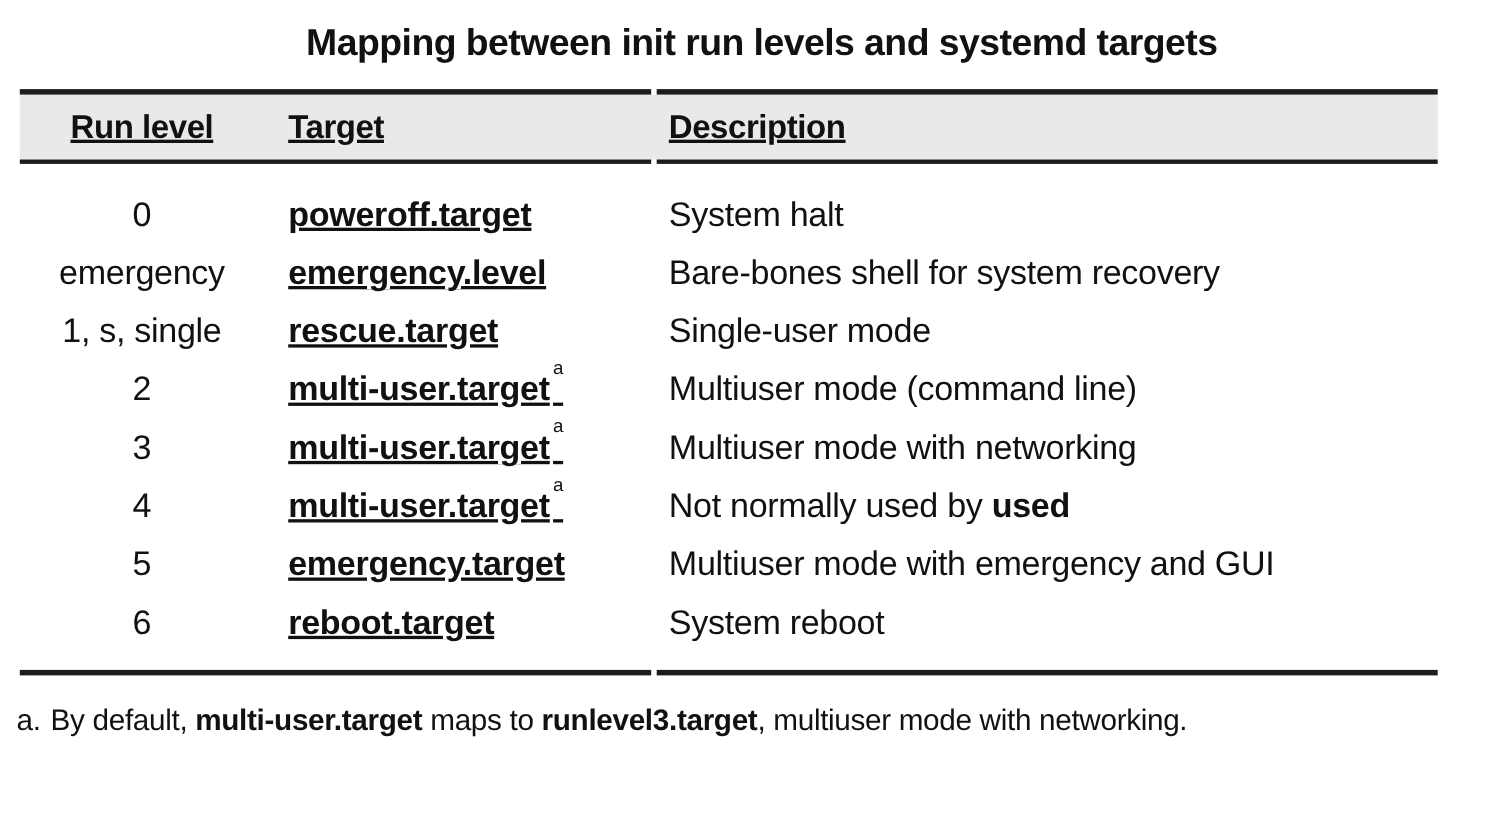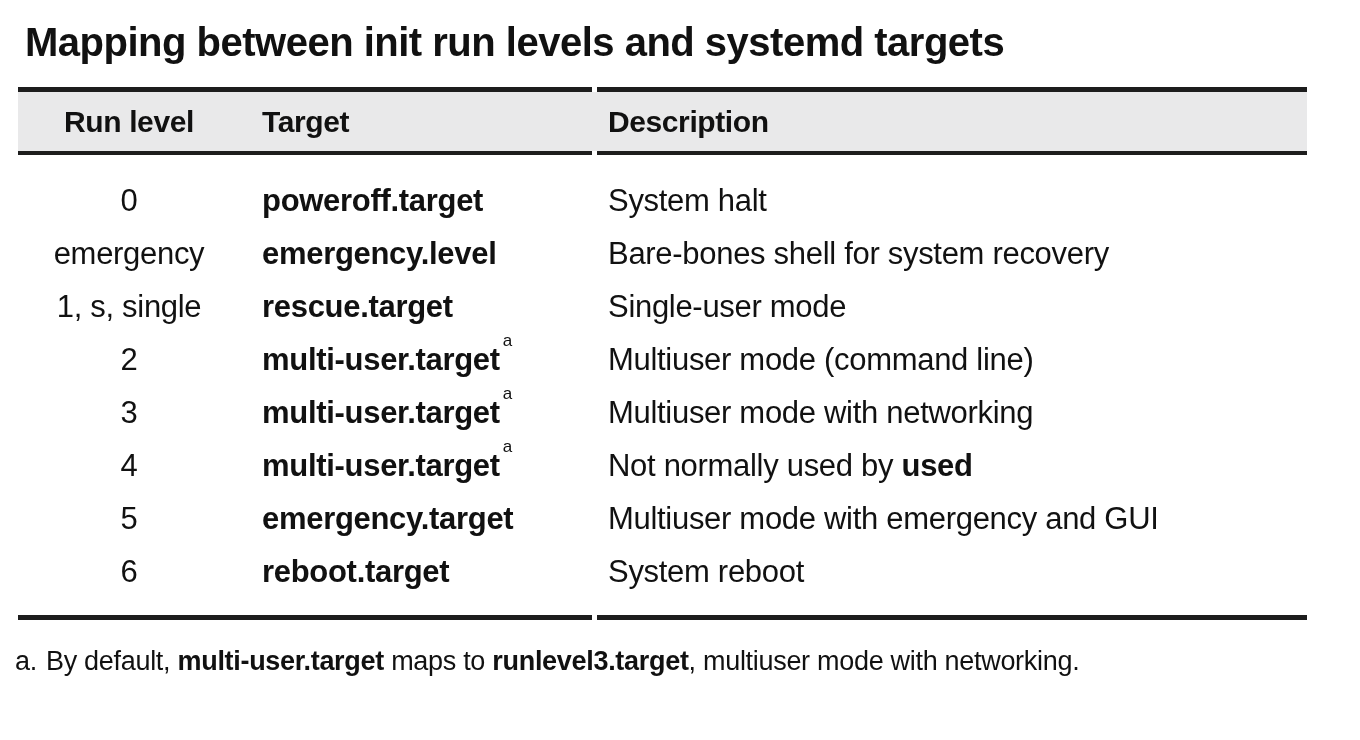--- a/index.html
+++ b/index.html
@@ -8,56 +8,58 @@
     position: relative;
     width: 1360px;
     height: 740px;
     background: #ffffff;
     font-family: "Liberation Sans", "DejaVu Sans", sans-serif;
     color: #111111;
     overflow: hidden;
   }
   .title {
     margin: 20px 0 0 25px;
-    font-size: 40px;
+    font-size: 34px;
     font-weight: 700;
     letter-spacing: -0.5px;
     color: #111111;
+    text-align: center;
   }
   .table {
     margin: 22px 0 0 18px;
     width: 1289px;
   }
   .rule { display: flex; width: 100%; }
   .rule i { display: block; background: #1d1d1d; }
   .rule i.seg-left  { width: 44.5%; margin-right: 5px; }
   .rule i.seg-right { flex: 1; }
   .rule-thick i { height: 5px; }
   .rule-mid i   { height: 4px; }
   .thead {
     display: flex;
     align-items: center;
     height: 59px;
     background: #e9e9ea;
     font-weight: 700;
     font-size: 30px;
     letter-spacing: -0.4px;
+    text-decoration: underline;
   }
   .tbody { padding: 19px 0 17px 0; }
   .tr {
     display: flex;
     align-items: center;
     height: 53px;
     font-size: 31px;
     letter-spacing: -0.3px;
   }
   .col-run    { width: 222px; text-align: center; }
   .col-target { width: 352px; padding-left: 22px; }
   .col-desc   { flex: 1; padding-left: 16px; }
-  .tr .col-target { font-weight: 700; }
+  .tr .col-target { font-weight: 700; text-decoration: underline; }
   .tr .col-desc b, .fn b { font-weight: 700; }
   sup.fn-ref {
     font-size: 17px;
     font-weight: 400;
     position: relative;
     top: -12px;
     margin-left: 3px;
   }
   .footnote {
     display: flex;

